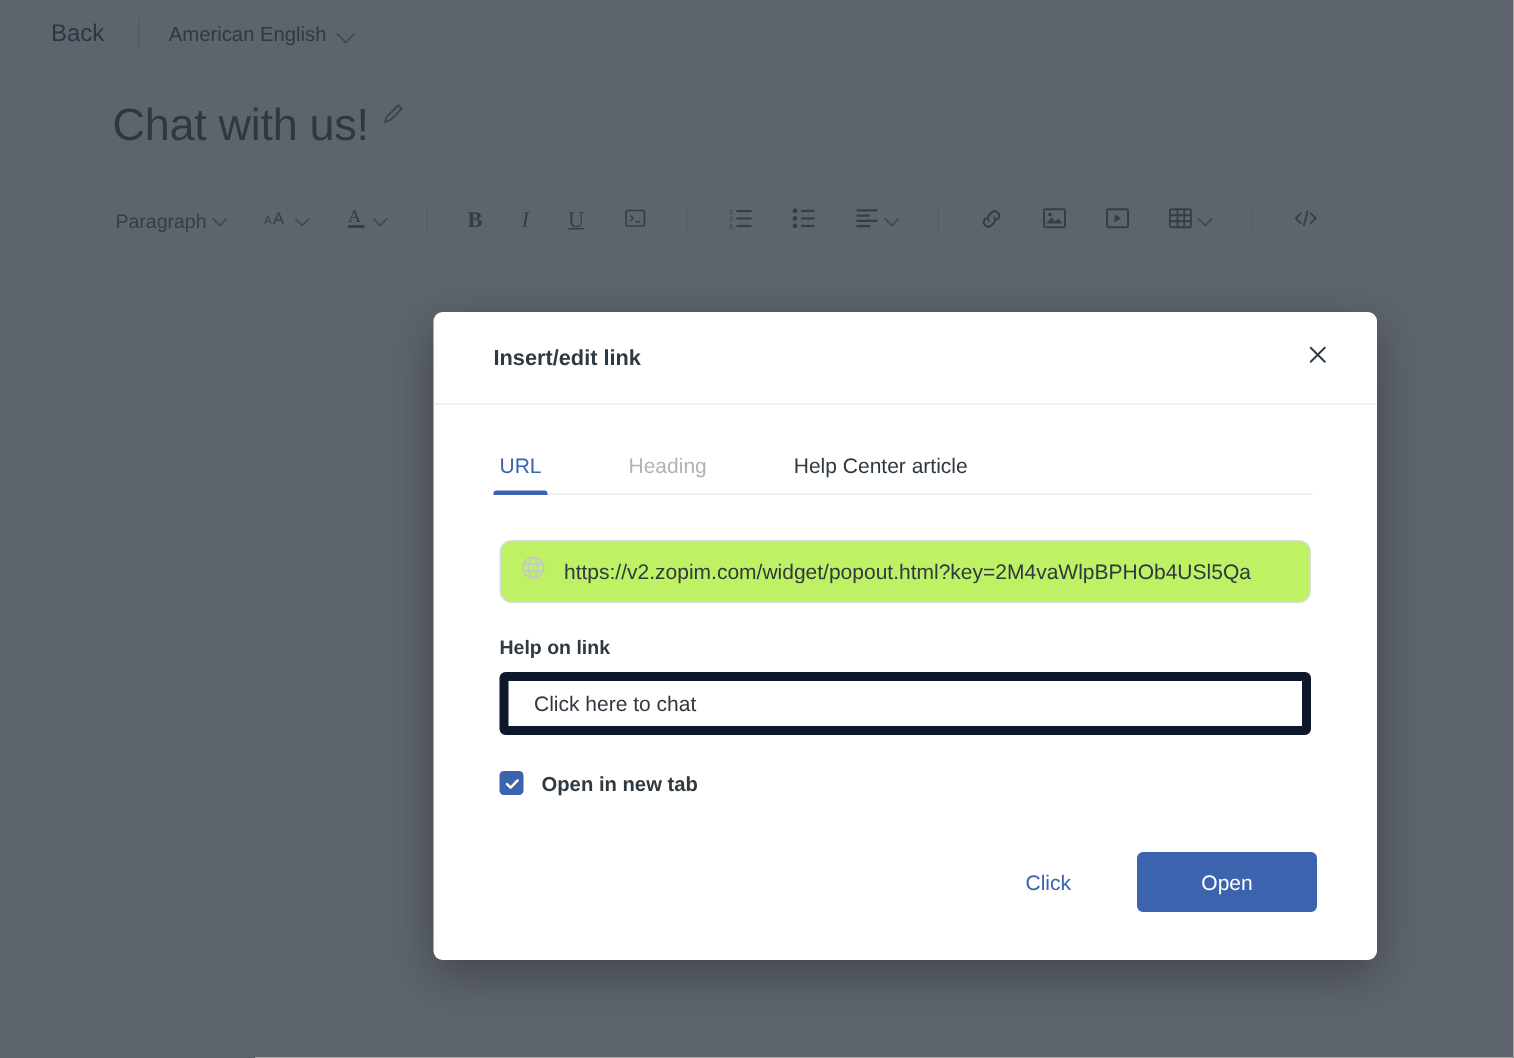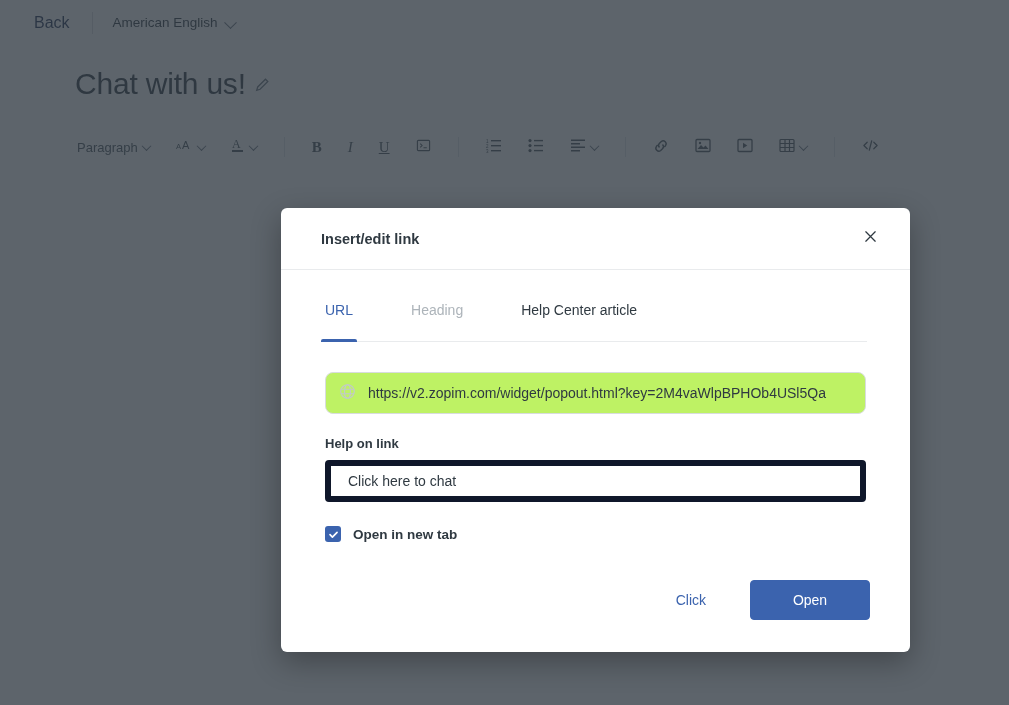--- a/index.html
+++ b/index.html
@@ -57,21 +57,20 @@
 
   .chev {
     width: 9px; height: 9px;
     border-right: 1.6px solid #68737d;
     border-bottom: 1.6px solid #68737d;
     transform: rotate(45deg) translate(-2px,-2px);
   }
 
   .doc-title-row {
     display: flex;
-    align-items: center;
     gap: 8px;
     padding: 22px 0 0 75px;
   }
 
   .doc-title {
     font-size: 30px;
     color: #2f3941;
     font-weight: 400;
     letter-spacing: -0.2px;
   }
@@ -127,21 +126,21 @@
   #overlay {
     position: absolute;
     inset: 0;
     background: rgba(47, 57, 65, 0.78);
     z-index: 10;
   }
 
   
   #modal {
     position: absolute;
-    left: 281px;
+    left: 289px;
     top: 208px;
     width: 629px;
     background: #ffffff;
     border-radius: 6px;
     z-index: 20;
     box-shadow: 0 10px 30px rgba(0,0,0,0.30);
     overflow: hidden;
   }
 
   .modal-header {
@@ -172,21 +171,21 @@
   .tabs {
     display: flex;
     align-items: flex-end;
     gap: 0;
     border-bottom: 1px solid #e9ebed;
     margin: 0 -1px 0 -2px;
   }
 
   .tab {
     font-size: 14px;
-    padding: 10px 2px 23px 2px;
+    padding: 10px 2px 11px 2px;
     margin-right: 54px;
     cursor: pointer;
     color: #2f3941;
     position: relative;
   }
   .tab.active { color: #3b63ae; font-weight: 400; }
   .tab.active::after {
     content: "";
     position: absolute;
     left: -2px; right: -2px; bottom: -1px;

